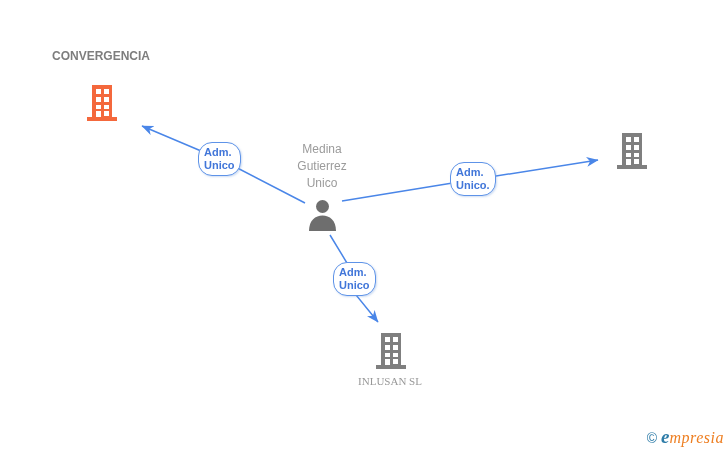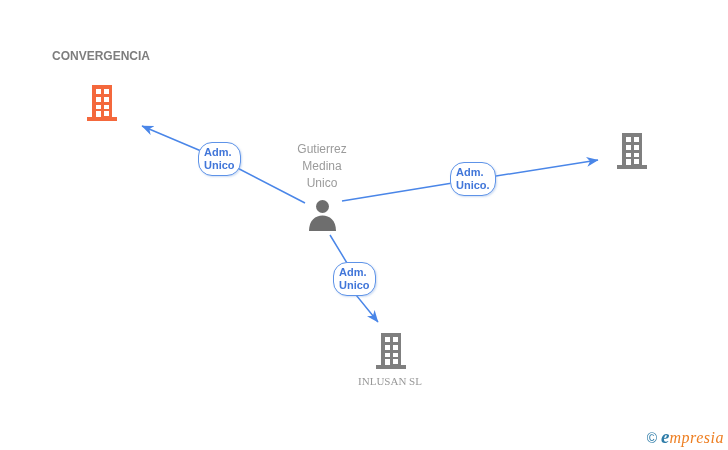--- a/index.html
+++ b/index.html
@@ -79,22 +79,22 @@
       <rect x="19" y="26" width="5" height="5" fill="#ffffff"></rect>
     </svg>
   </div>
 
   <div class="abs edge-label box1">
     <div>Adm.</div>
     <div>Unico</div>
   </div>
 
   <div class="abs person-name">
+    <div>Medina</div>
     <div>Gutierrez</div>
-    <div>Medina</div>
     <div>Unico</div>
   </div>
   <div class="abs node person-icon">
     <svg class="node-icon" width="33" height="32" viewBox="0 0 33 32" fill="#6e6e6e">
       <circle cx="16.5" cy="7.5" r="6.5"></circle>
       <path d="M3,32 C3,21 9.5,16.5 16.5,16.5 C23.5,16.5 30,21 30,32 Z"></path>
     </svg>
   </div>
 
   <div class="abs edge-label box2">

